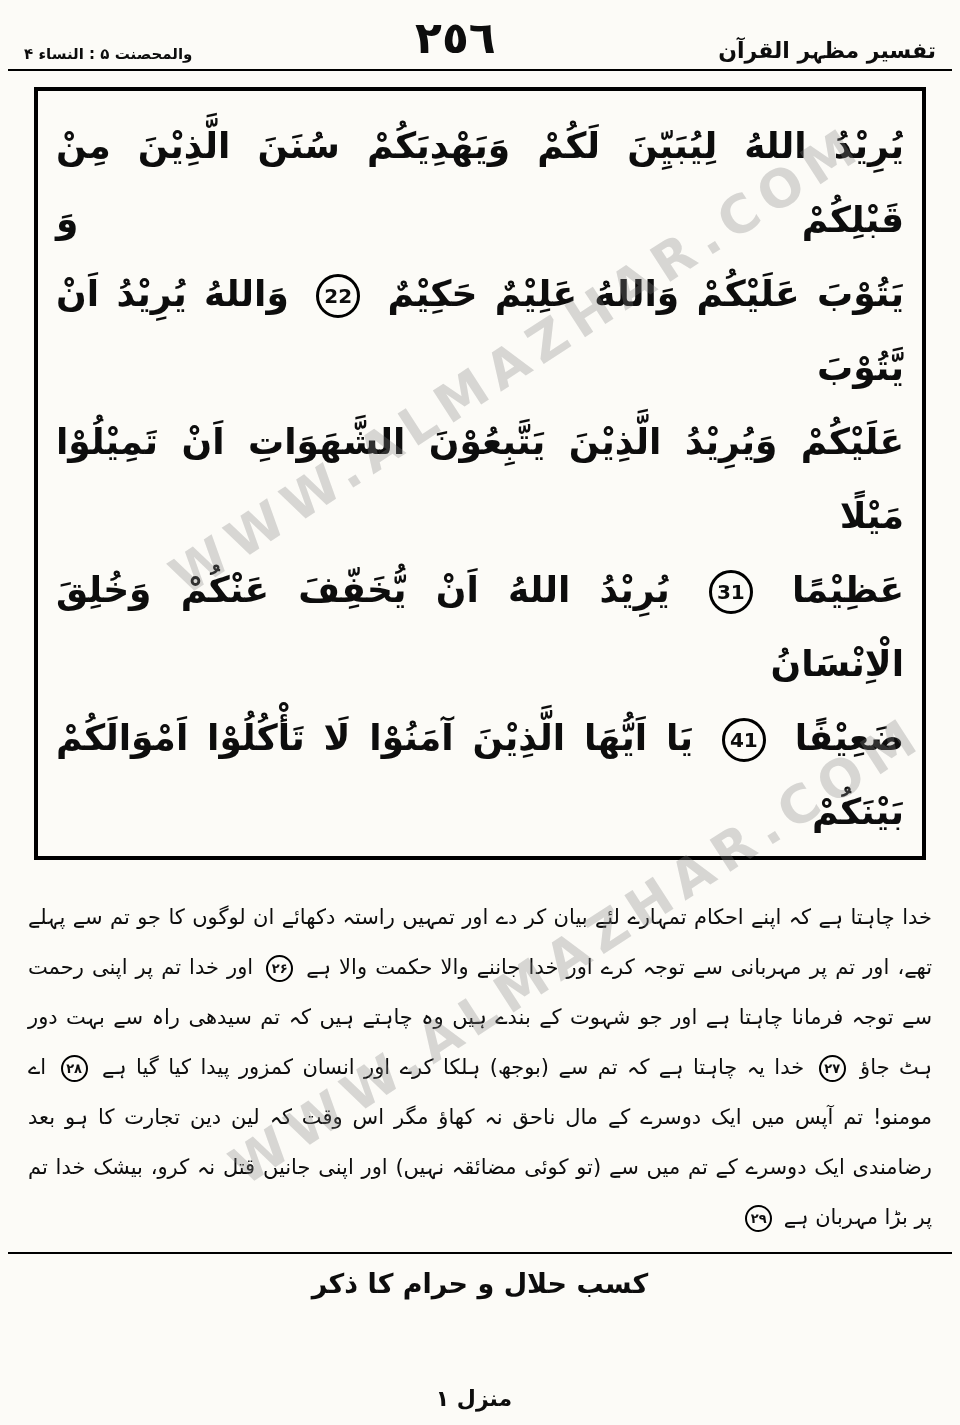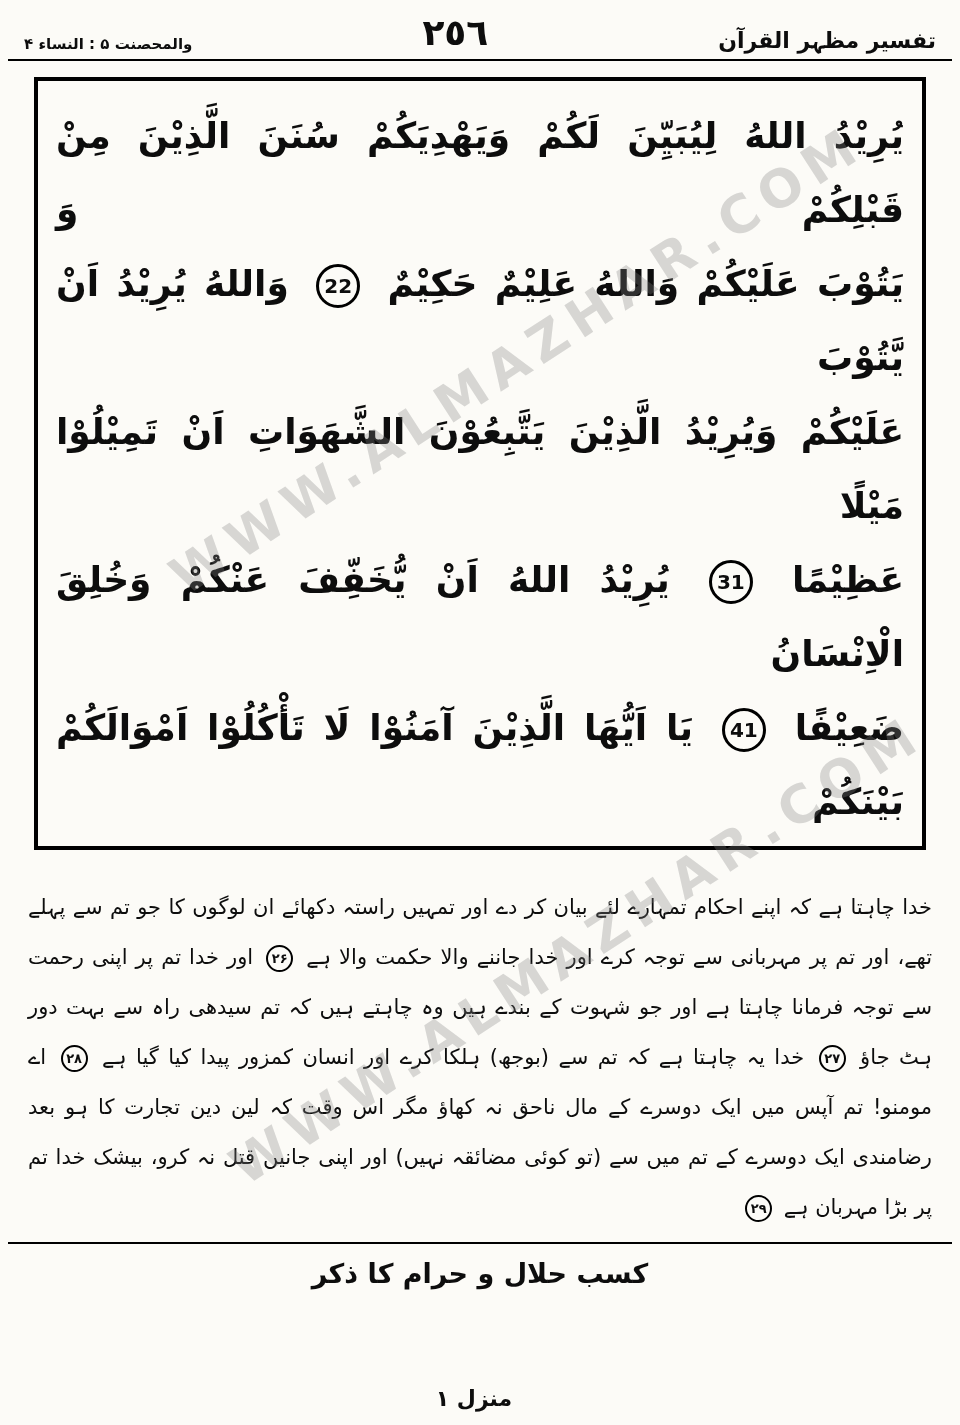--- a/index.html
+++ b/index.html
@@ -14,21 +14,21 @@
     direction:rtl;
     font-family:"DejaVu Sans", sans-serif;
   }
 
   
   .header {
     display:flex; justify-content:space-between; align-items:flex-end;
     padding:12px 24px 6px;
   }
   .book-title  { font-size:22px; font-weight:bold; }
-  .page-number { font-size:36px; font-weight:bold; letter-spacing:2px; }
+  .page-number { font-size:44px; font-weight:bold; letter-spacing:2px; }
   .surah-ref   { font-size:15px; font-weight:bold; }
 
   .rule { border-top:2px solid #000; margin:0 8px; }
 
   
   .quran-box {
     margin:16px 34px 0;
     border:4px solid #000;
     padding:18px 18px 7px;
     background:transparent;

